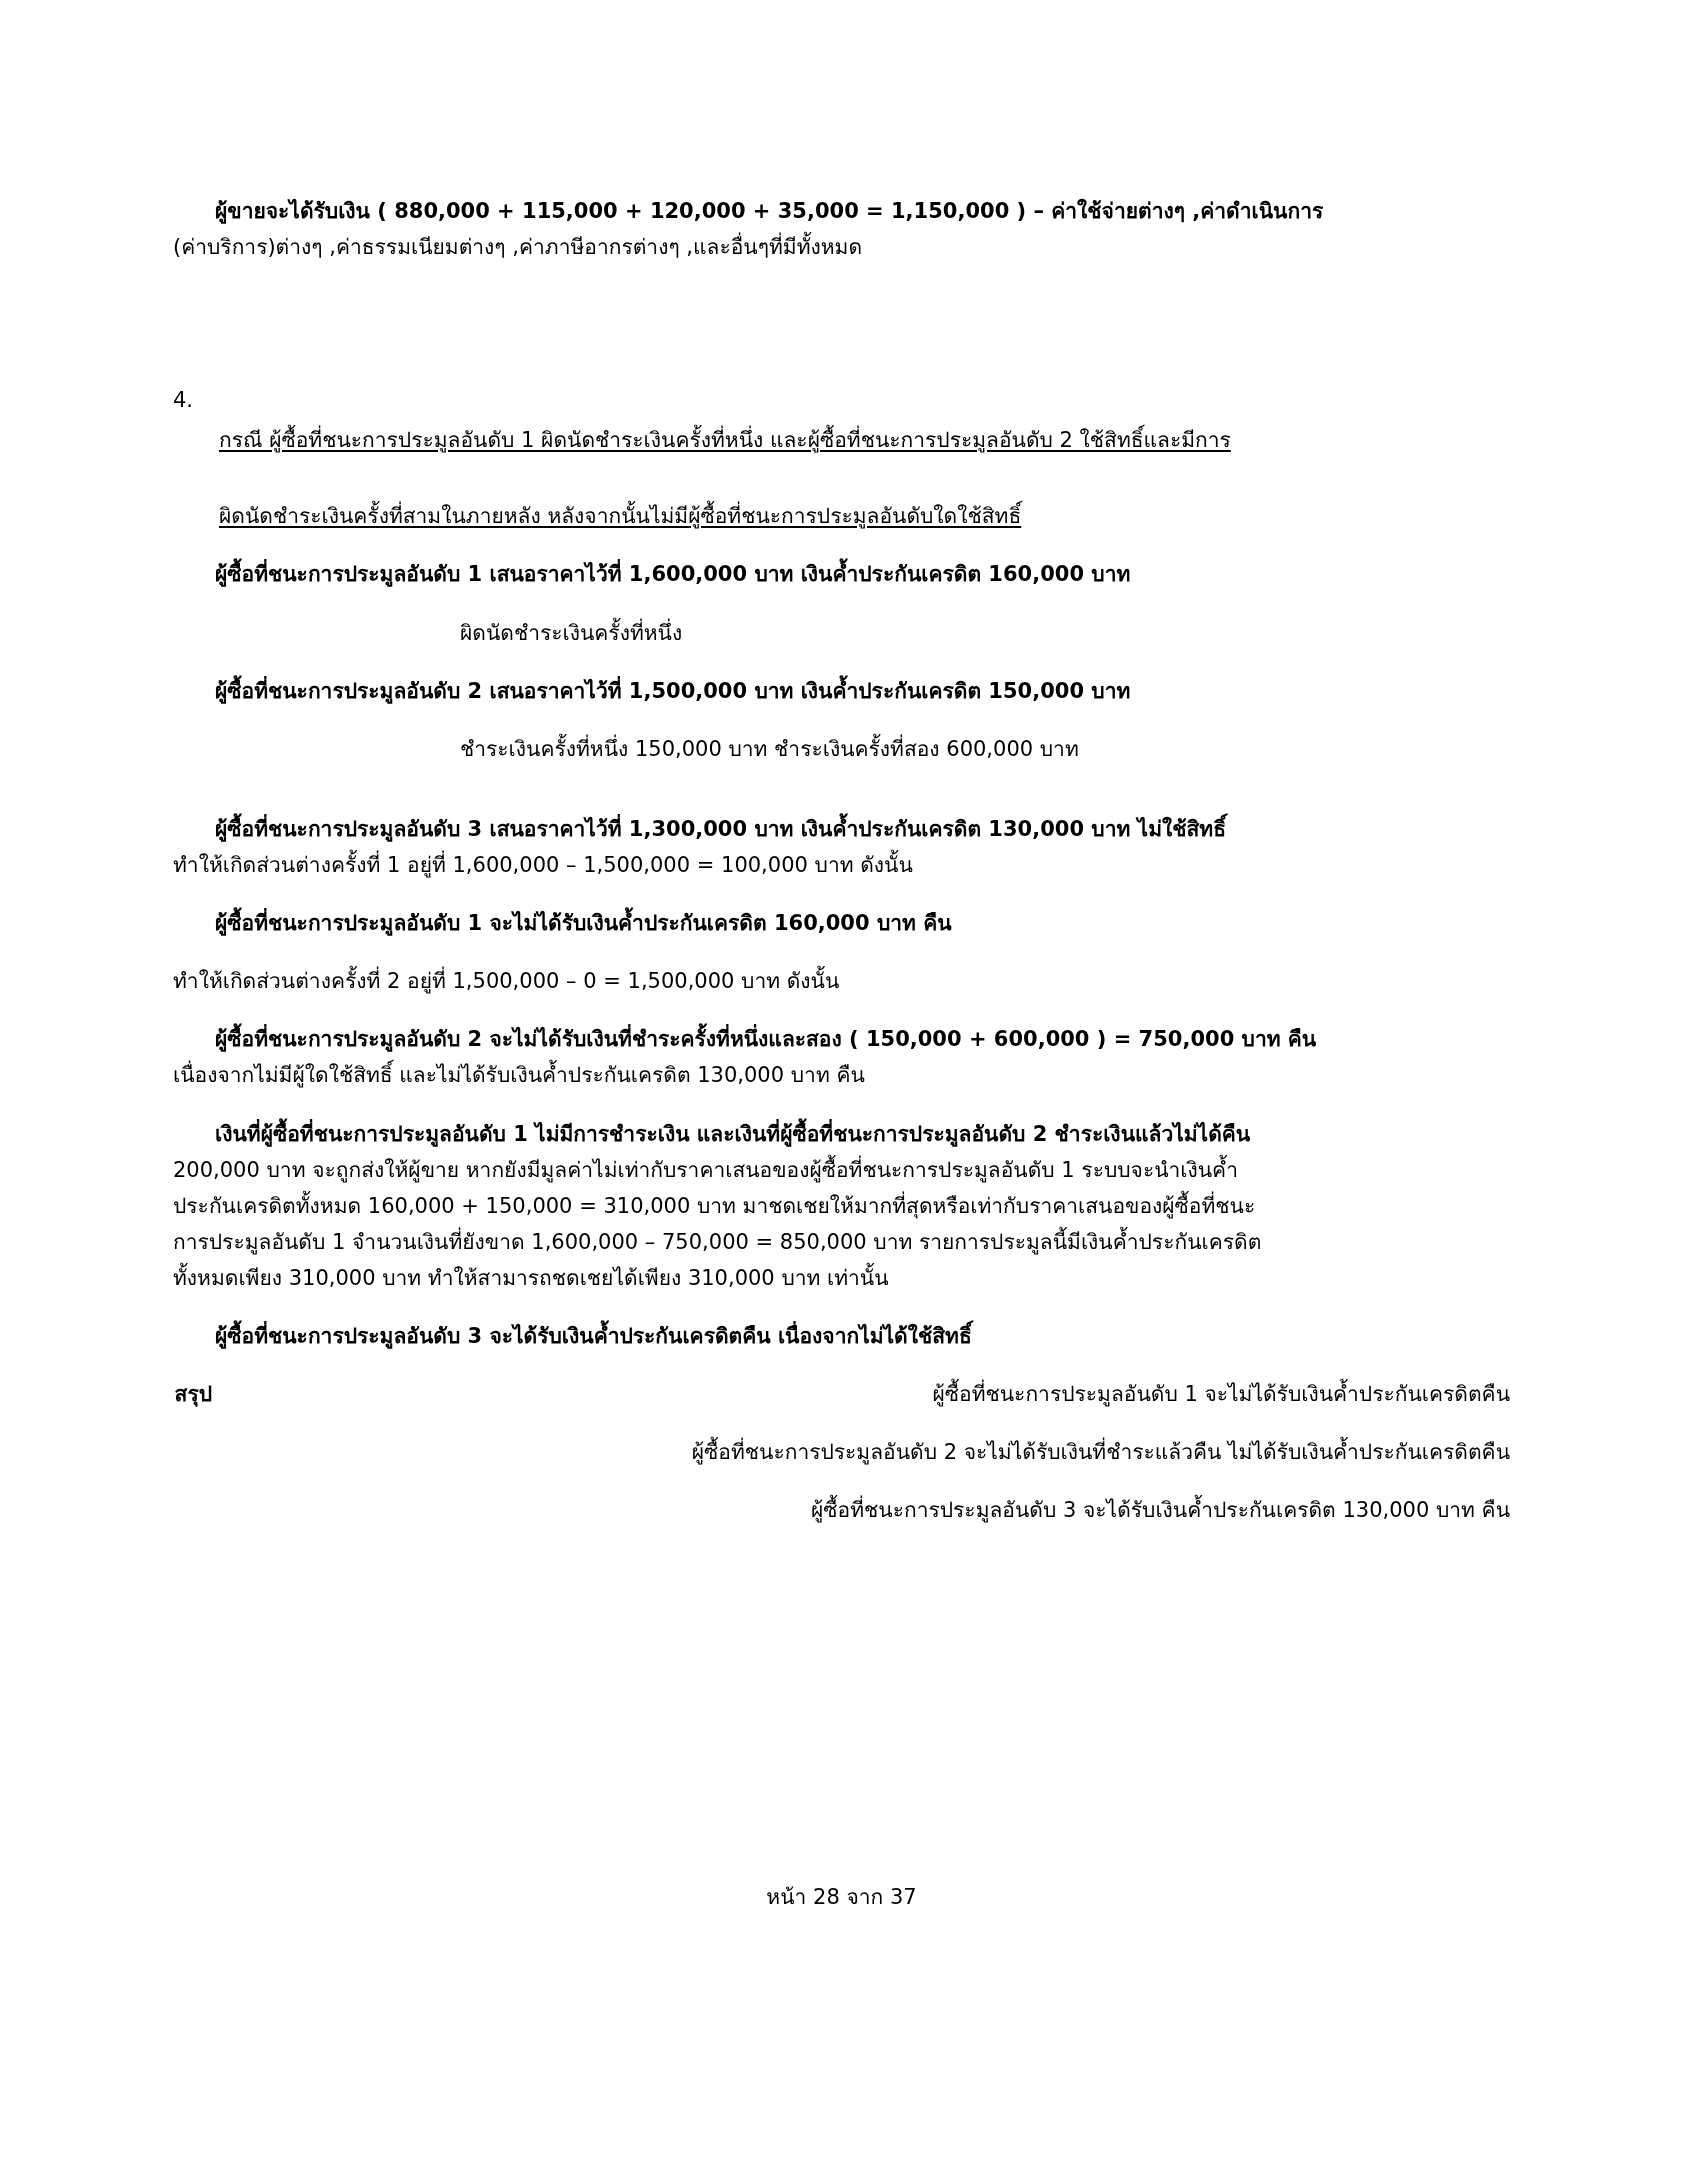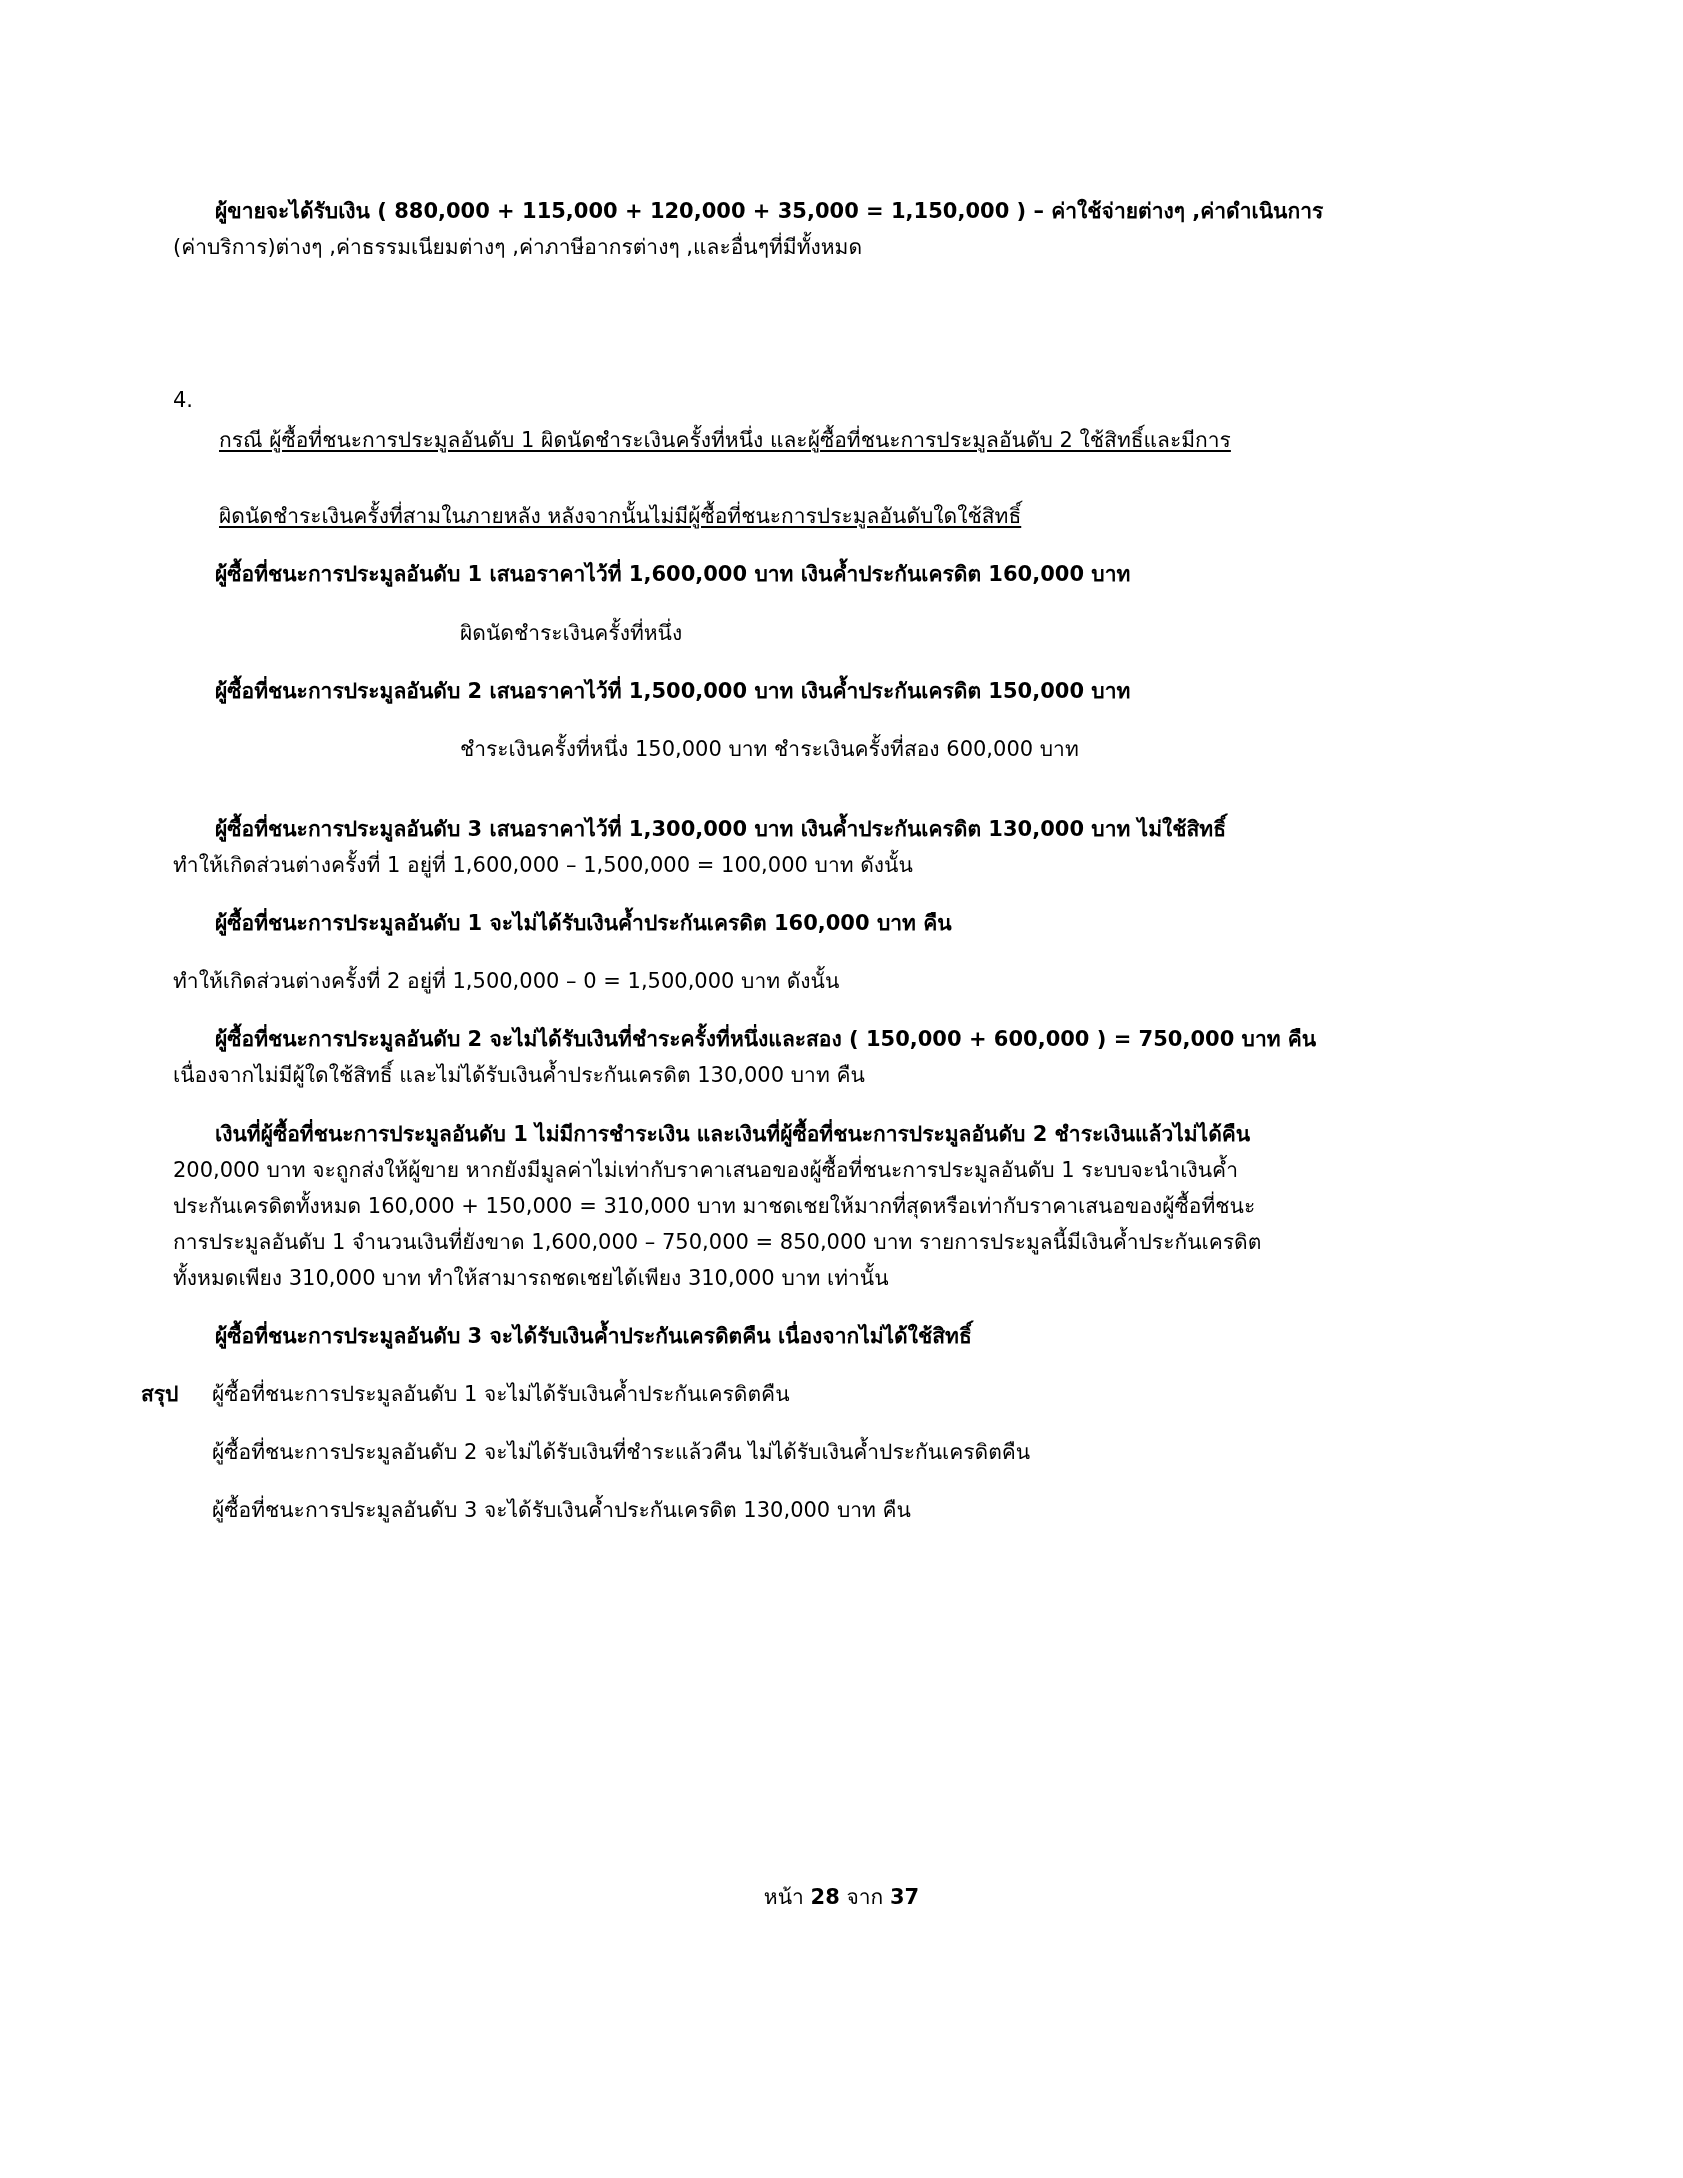--- a/index.html
+++ b/index.html
@@ -50,39 +50,40 @@
     text-underline-offset: 3px;
   }
   .num-body .l2 { display: block; margin-top: 40px; }
 
   
   .sum-block {
     display: flex;
     align-items: flex-start;
     font-size: 21px;
     line-height: 1.72;
+    text-align: right;
   }
   .sum-label {
     width: 71px;
     flex: 0 0 71px;
     font-weight: bold;
     margin-left: -32px;
   }
   .sum-lines { flex: 1 1 auto; }
   .sum-lines .sl { display: block; margin-bottom: 22px; }
 
   .footer {
     position: absolute;
     left: 0;
     right: 0;
     bottom: 265px;
     text-align: center;
     font-size: 21px;
   }
-  .footer b { font-weight: bold; }
+  .footer b { font-weight: normal; }
 </style>
 </head>
 <body>
 
 <div class="page">
 
   <div>
     <p class="para indent-2">ผู้ขายจะได้รับเงิน ( 880,000 + 115,000  + 120,000  + 35,000 = 1,150,000 ) – ค่าใช้จ่ายต่างๆ ,ค่าดำเนินการ</p>
     <p class="para indent-1">(ค่าบริการ)ต่างๆ ,ค่าธรรมเนียมต่างๆ ,ค่าภาษีอากรต่างๆ ,และอื่นๆที่มีทั้งหมด</p>
   </div>

